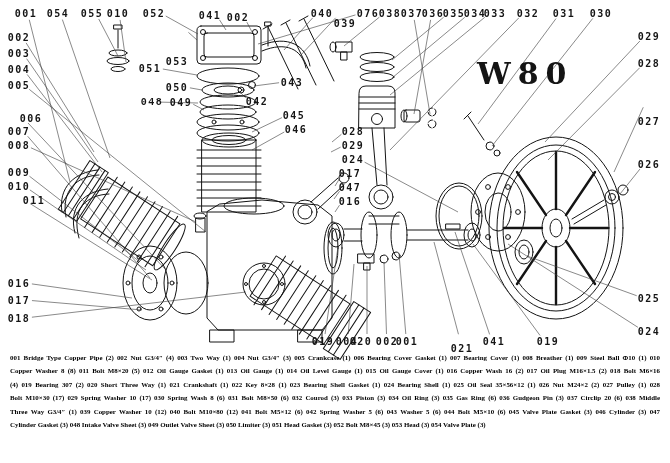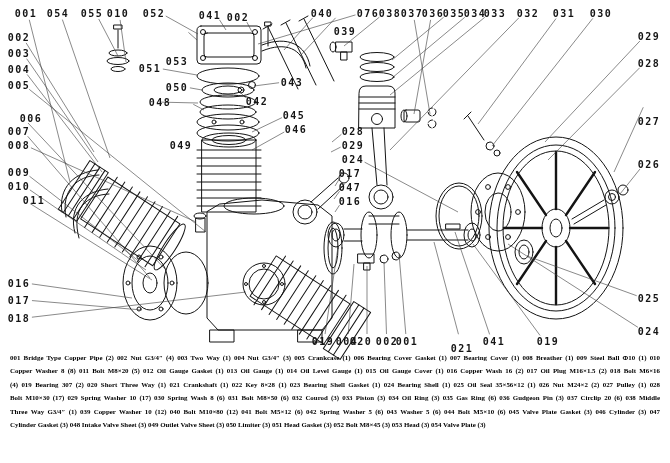--- a/index.html
+++ b/index.html
@@ -332,21 +332,21 @@
 
   <div id="callouts" class="layer">
       <span class="callout" style="left: 26px; top: 13px;">001</span>
       <span class="callout" style="left: 58px; top: 13px;">054</span>
       <span class="callout" style="left: 92px; top: 13px;">055</span>
       <span class="callout" style="left: 118px; top: 13px;">010</span>
       <span class="callout" style="left: 154px; top: 13px;">052</span>
       <span class="callout" style="left: 210px; top: 15px;">041</span>
       <span class="callout" style="left: 238px; top: 17px;">002</span>
       <span class="callout" style="left: 322px; top: 13px;">040</span>
-      <span class="callout" style="left: 345px; top: 31px;">039</span>
+      <span class="callout" style="left: 345px; top: 23px;">039</span>
       <span class="callout" style="left: 368px; top: 13px;">076</span>
       <span class="callout" style="left: 390px; top: 13px;">038</span>
       <span class="callout" style="left: 412px; top: 13px;">037</span>
       <span class="callout" style="left: 433px; top: 13px;">036</span>
       <span class="callout" style="left: 454px; top: 13px;">035</span>
       <span class="callout" style="left: 475px; top: 13px;">034</span>
       <span class="callout" style="left: 495px; top: 13px;">033</span>
       <span class="callout" style="left: 528px; top: 13px;">032</span>
       <span class="callout" style="left: 564px; top: 13px;">031</span>
       <span class="callout" style="left: 601px; top: 13px;">030</span>
@@ -365,42 +365,43 @@
       <span class="callout" style="left: 19px; top: 145px;">008</span>
       <span class="callout" style="left: 19px; top: 172px;">009</span>
       <span class="callout" style="left: 19px; top: 186px;">010</span>
       <span class="callout" style="left: 13px; top: 200px; padding-left: 42px;">011</span>
       <span class="callout" style="left: 19px; top: 283px;">016</span>
       <span class="callout" style="left: 19px; top: 300px;">017</span>
       <span class="callout" style="left: 19px; top: 318px;">018</span>
       <span class="callout" style="left: 177px; top: 29px; margin-top: 32px;">053</span>
       <span class="callout" style="left: 150px; top: 68px;">051</span>
       <span class="callout" style="left: 177px; top: 87px;">050</span>
-      <span class="callout" style="left: 160px; top: 102px;">048</span>
-      <span class="callout" style="left: 181px; top: 102px; margin-top: 43px;">049</span>
+      <span class="callout" style="left: 152px; top: 102px; font-family: Liberation Mono, monospace;">048</span>
+      <span class="callout" style="left: 181px; top: 102px;">049</span>
       <span class="callout" style="left: 257px; top: 101px;">042</span>
       <span class="callout" style="left: 292px; top: 82px; text-align: right;">043</span>
       <span class="callout" style="left: 294px; top: 115px;">045</span>
       <span class="callout" style="left: 296px; top: 129px;">046</span>
       <span class="callout" style="left: 353px; top: 131px;">028</span>
       <span class="callout" style="left: 353px; top: 145px;">029</span>
       <span class="callout" style="left: 353px; top: 159px;">024</span>
       <span class="callout" style="left: 350px; top: 173px;">017</span>
       <span class="callout" style="left: 350px; top: 187px;">047</span>
       <span class="callout" style="left: 350px; top: 201px;">016</span>
       <span class="callout" style="left: 323px; top: 341px;">019</span>
       <span class="callout" style="left: 347px; top: 341px;">004</span>
       <span class="callout" style="left: 361px; top: 341px;">020</span>
       <span class="callout" style="left: 387px; top: 341px;">002</span>
       <span class="callout" style="left: 407px; top: 341px;">001</span>
       <span class="callout" style="left: 462px; top: 348px;">021</span>
       <span class="callout" style="left: 494px; top: 341px;">041</span>
       <span class="callout" style="left: 548px; top: 341px;">019</span>
     </div>
 
+  <div class="model-label">W80</div>
 
   <div id="parts-list" class="parts">
       <div class="parts-line">001 Bridge Type Copper Pipe (2) 002 Nut G3/4″ (4) 003 Two Way (1) 004 Nut G3/4″ (3) 005 Crankcase (1) 006 Bearing Cover Gasket (1) 007 Bearing Cover (1) 008 Breather (1) 009 Steel Ball Φ10 (1) 010</div>
       <div class="parts-line">Copper Washer 8 (8) 011 Bolt M8×20 (5) 012 Oil Gauge Gasket (1) 013 Oil Gauge (1) 014 Oil Level Gauge (1) 015 Oil Gauge Cover (1) 016 Copper Wash 16 (2) 017 Oil Plug M16×1.5 (2) 018 Bolt M6×16</div>
       <div class="parts-line">(4) 019 Bearing 307 (2) 020 Short Three Way (1) 021 Crankshaft (1) 022 Key 8×28 (1) 023 Bearing Shell Gasket (1) 024 Bearing Shell (1) 025 Oil Seal 35×56×12 (1) 026 Nut M24×2 (2) 027 Pulley (1) 028</div>
       <div class="parts-line">Bolt M10×30 (17) 029 Spring Washer 10 (17) 030 Spring Wash 8 (6) 031 Bolt M8×50 (6) 032 Courod (3) 033 Piston (3) 034 Oil Ring (3) 035 Gas Ring (6) 036 Gudgeon Pin (3) 037 Circlip 20 (6) 038 Middle</div>
       <div class="parts-line">Three Way G3/4″ (1) 039 Copper Washer 10 (12) 040 Bolt M10×80 (12) 041 Bolt M5×12 (6) 042 Spring Washer 5 (6) 043 Washer 5 (6) 044 Bolt M5×10 (6) 045 Valve Plate Gasket (3) 046 Cylinder (3) 047</div>
       <div class="parts-line">Cylinder Gasket (3) 048 Intake Valve Sheet (3) 049 Outlet Valve Sheet (3) 050 Limiter (3) 051 Head Gasket (3) 052 Bolt M8×45 (3) 053 Head (3) 054 Valve Plate (3)</div>
     </div>
 </div>

